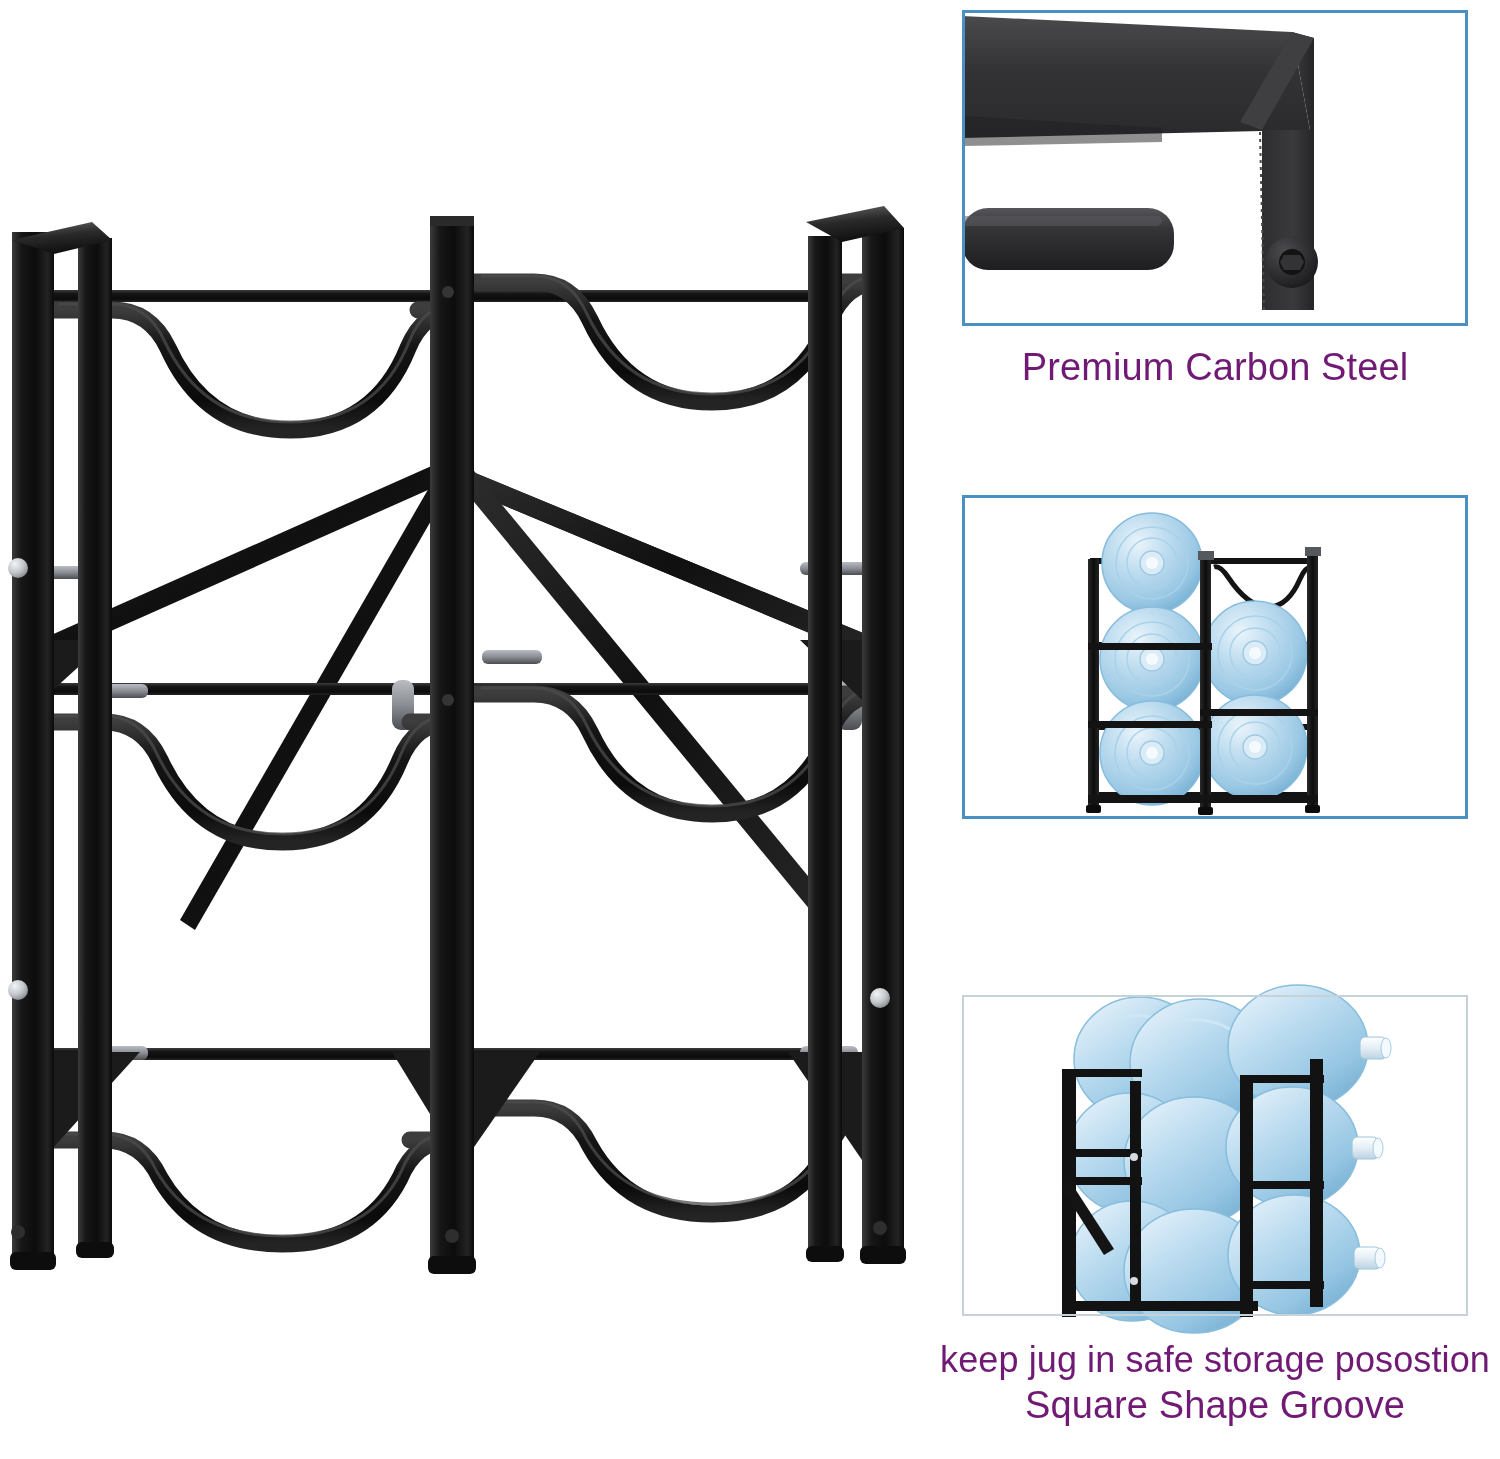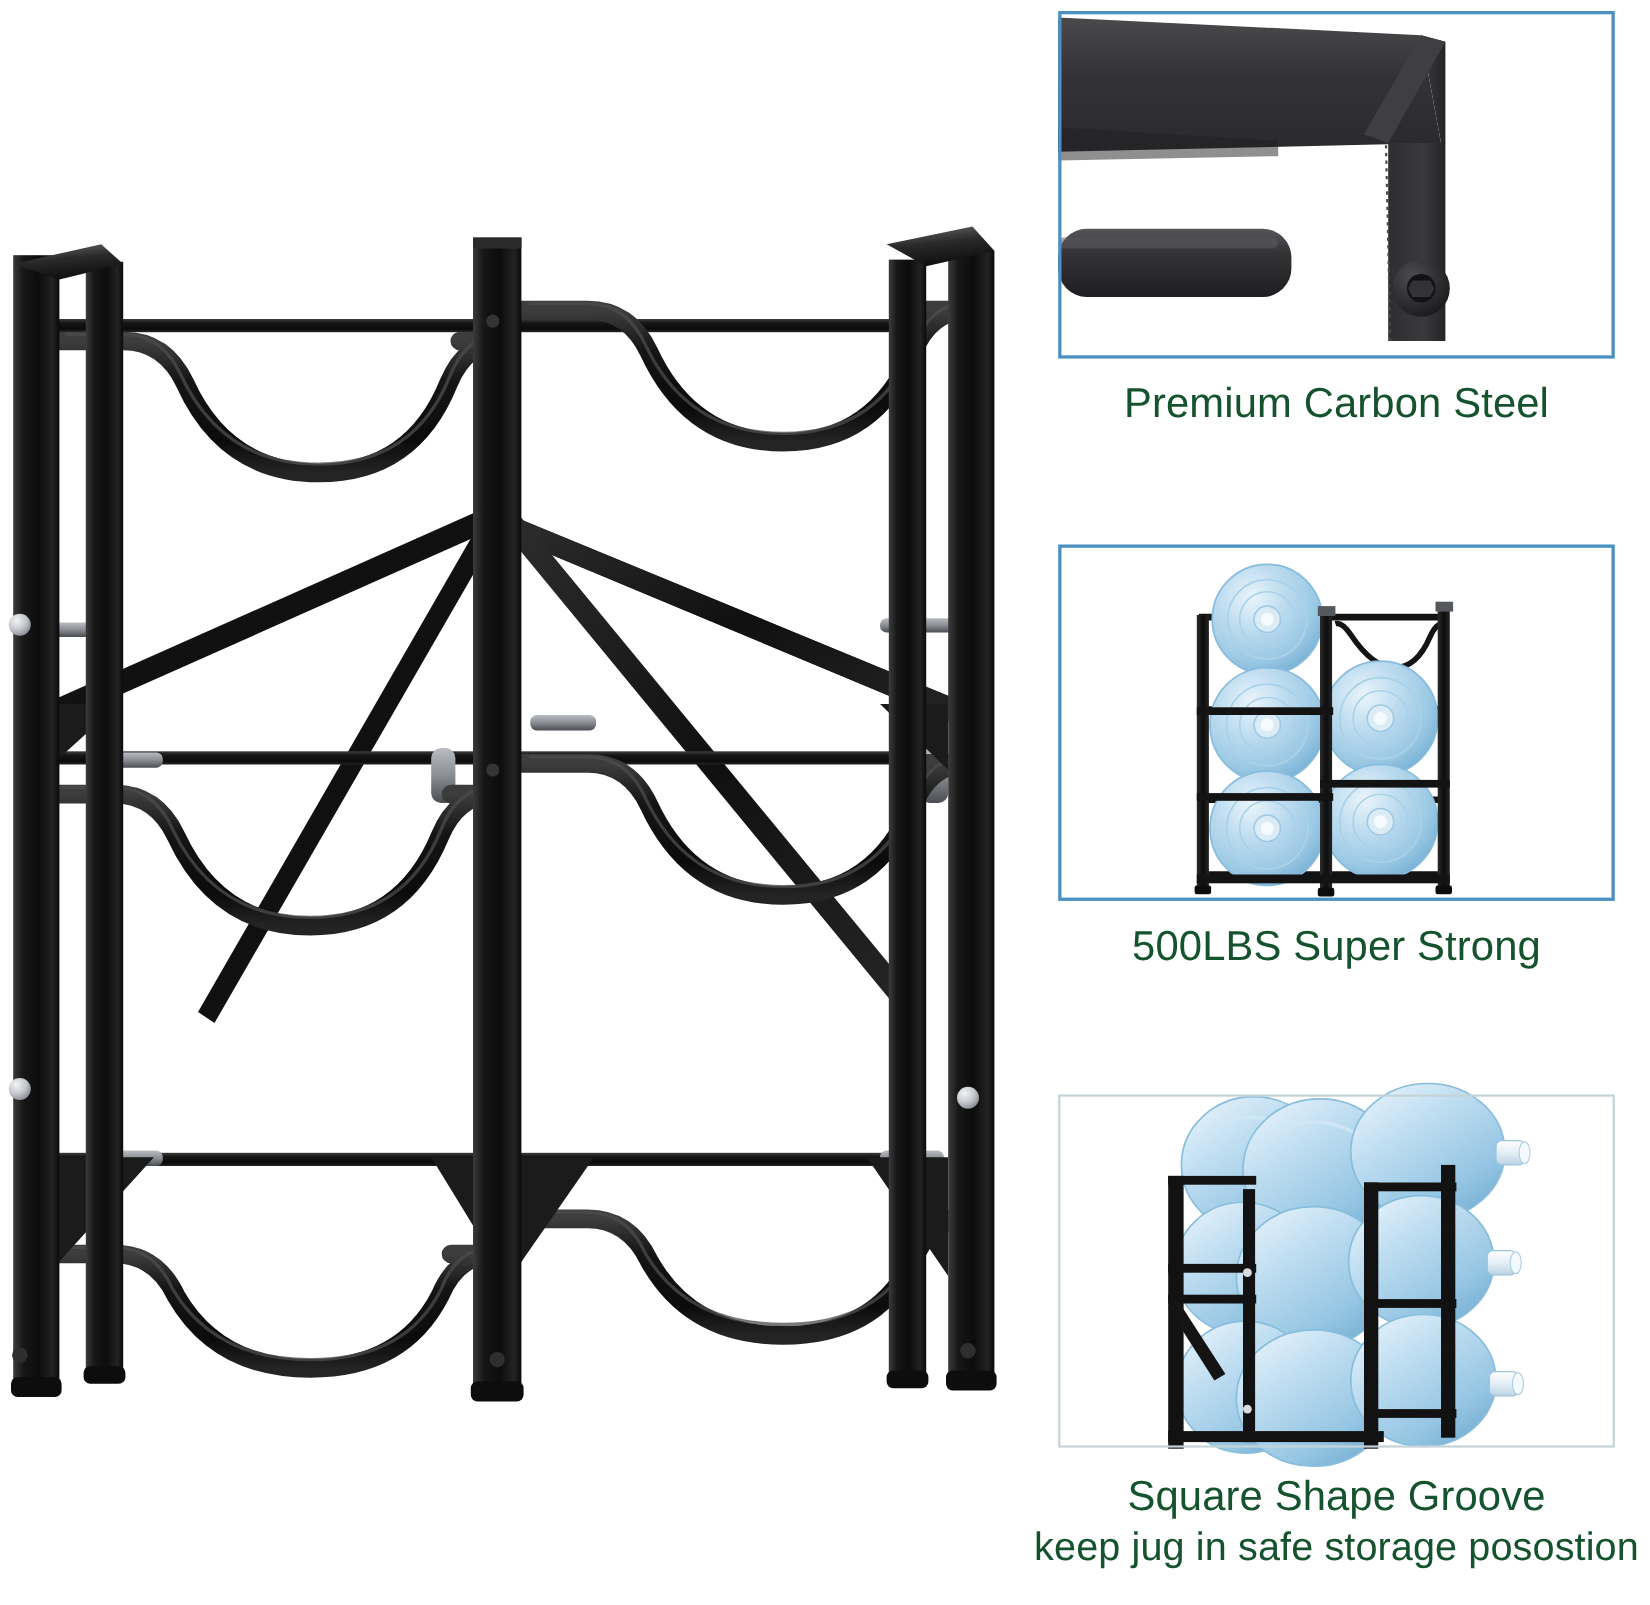--- a/index.html
+++ b/index.html
@@ -15,21 +15,21 @@
 
   .feature{position:absolute;left:0;width:570px;}
   .panel{position:absolute;left:32px;box-sizing:border-box;background:#fff;
          overflow:visible;}
   .panel .clip{position:absolute;left:0;top:0;width:100%;height:100%;
                overflow:visible;}
   .panel-border{position:absolute;left:32px;box-sizing:border-box;
                 pointer-events:none;}
 
   .caption{position:absolute;left:0;width:570px;text-align:center;
-           color:#14532d;font-weight:400;line-height:1.22;
+           color:#701a75;font-weight:400;line-height:1.22;
            letter-spacing:.1px;}
 
   
   #f1 .panel,#f1 .panel-border{top:10px;width:506px;height:316px;}
   #f1 .panel-border{border:3px solid #4a90c2;}
   #f2 .panel,#f2 .panel-border{top:495px;width:506px;height:324px;}
   #f2 .panel-border{border:3px solid #4a90c2;}
   #f3 .panel,#f3 .panel-border{top:995px;width:506px;height:321px;}
   #f3 .panel-border{border:2px solid #c5d3d8;}
 
@@ -318,21 +318,20 @@
         <rect x="236" y="56" width="16" height="9" fill="#55585c"></rect>
         <rect x="343" y="52" width="16" height="9" fill="#55585c"></rect>
 
         <rect x="124" y="310" width="15" height="8" rx="2" fill="#0c0c0c"></rect>
         <rect x="236" y="312" width="15" height="8" rx="2" fill="#0c0c0c"></rect>
         <rect x="343" y="310" width="15" height="8" rx="2" fill="#0c0c0c"></rect>
       </svg>
     </div>
     <div class="panel-border"></div>
     <div class="caption" id="cap2">
-      <span class="cap-line">500LBS Super Strong</span>
     </div>
   </div>
 
   <div class="feature" id="f3">
     <div class="panel">
       <svg class="clip" width="506" height="321" viewBox="0 0 506 321" style="position:absolute;left:0;top:-28px;height:349px;">
         <defs>
           <linearGradient id="jugS" x1="0.15" y1="0" x2="0.9" y2="1">
             <stop offset="0" stop-color="#e6f2fa"></stop>
             <stop offset="0.35" stop-color="#bcdcf0"></stop>
@@ -404,18 +403,18 @@
           <rect x="278" y="200" width="84" height="8"></rect>
           <rect x="278" y="300" width="84" height="8"></rect>
         </g>
         <path d="M 108 200 L 152 268 L 142 274 L 100 208 Z" fill="#141414"></path>
         <circle cx="172" cy="176" r="4" fill="#d7dade"></circle>
         <circle cx="172" cy="300" r="4" fill="#d7dade"></circle>
       </svg>
     </div>
     <div class="panel-border"></div>
     <div class="caption" id="cap3">
+      <span class="cap-line l2">keep jug in safe storage posostion</span>
       <span class="cap-line">Square Shape Groove</span>
-      <span class="cap-line l2">keep jug in safe storage posostion</span>
     </div>
   </div>
 
 </div>
 
 </body></html>

